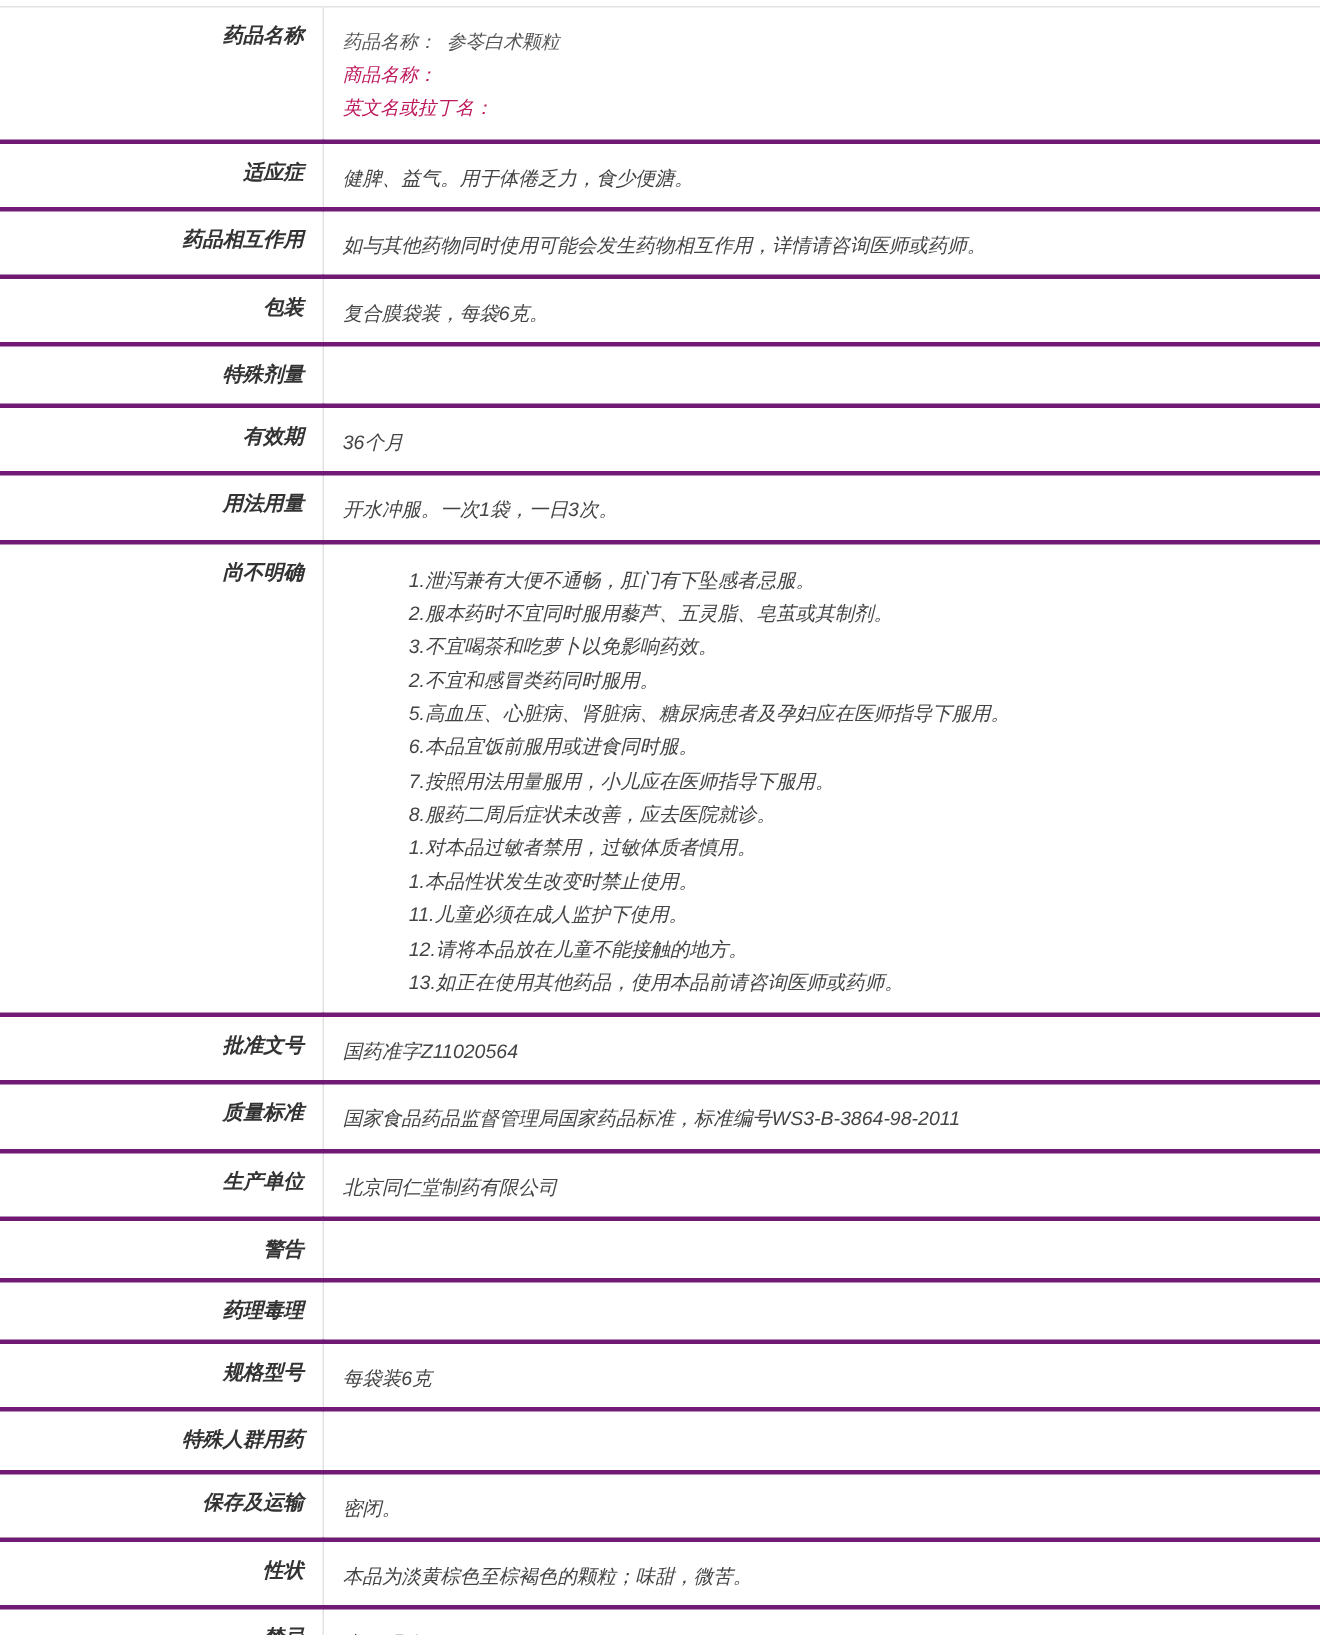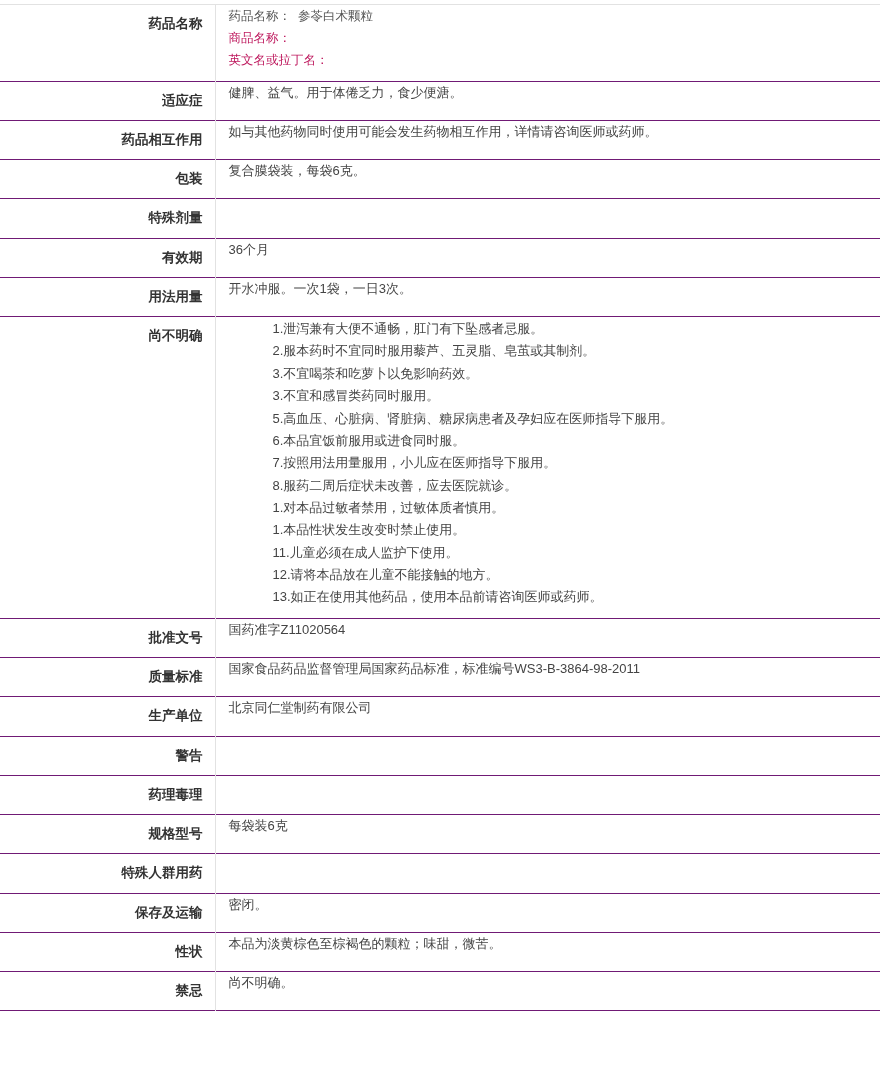--- a/index.html
+++ b/index.html
@@ -18,39 +18,40 @@
     width: 880px;
     box-sizing: border-box;
     padding-top: 4px;
   }
   table.drug-table {
     border-collapse: collapse;
     width: 880px;
     table-layout: fixed;
   }
   table.drug-table tr {
-    border-bottom: 1px solid #701a75;
+    border-bottom: 3px solid #701a75;
+    font-style: italic;
   }
   table.drug-table tr:first-child {
     border-top: 1px solid #e2e2e2;
   }
   td.label-cell {
     width: 215px;
     text-align: right;
     vertical-align: top;
     padding: 9px 12px 9px 4px;
     font-weight: bold;
     color: #333333;
     font-size: 13.5px;
     line-height: 1.5;
     box-sizing: border-box;
   }
   td.value-cell {
     vertical-align: top;
-    padding: 1px 10px 9px 13px;
+    padding: 13px 10px 9px 13px;
     color: #444444;
     font-size: 13px;
     line-height: 1.55;
     box-sizing: border-box;
     border-left: 1px solid #e2e2e2;
   }
   .sub-line {
     color: #be185d;
     font-size: 12.5px;
     line-height: 1.75;
@@ -120,21 +121,21 @@
           <td class="value-cell">
             <div class="plain-line">开水冲服。一次1袋，一日3次。</div>
           </td>
         </tr>
         <tr>
           <td class="label-cell">尚不明确</td>
           <td class="value-cell">
             <div class="note-line">1.泄泻兼有大便不通畅，肛门有下坠感者忌服。</div>
             <div class="note-line">2.服本药时不宜同时服用藜芦、五灵脂、皂茧或其制剂。</div>
             <div class="note-line">3.不宜喝茶和吃萝卜以免影响药效。</div>
-            <div class="note-line">3.不宜和感冒类药同时服用。</div>
+            <div class="note-line">2.不宜和感冒类药同时服用。</div>
             <div class="note-line">5.高血压、心脏病、肾脏病、糖尿病患者及孕妇应在医师指导下服用。</div>
             <div class="note-line">6.本品宜饭前服用或进食同时服。</div>
             <div class="note-line">7.按照用法用量服用，小儿应在医师指导下服用。</div>
             <div class="note-line">8.服药二周后症状未改善，应去医院就诊。</div>
             <div class="note-line">1.对本品过敏者禁用，过敏体质者慎用。</div>
             <div class="note-line">1.本品性状发生改变时禁止使用。</div>
             <div class="note-line">11.儿童必须在成人监护下使用。</div>
             <div class="note-line">12.请将本品放在儿童不能接触的地方。</div>
             <div class="note-line">13.如正在使用其他药品，使用本品前请咨询医师或药师。</div>
           </td>

